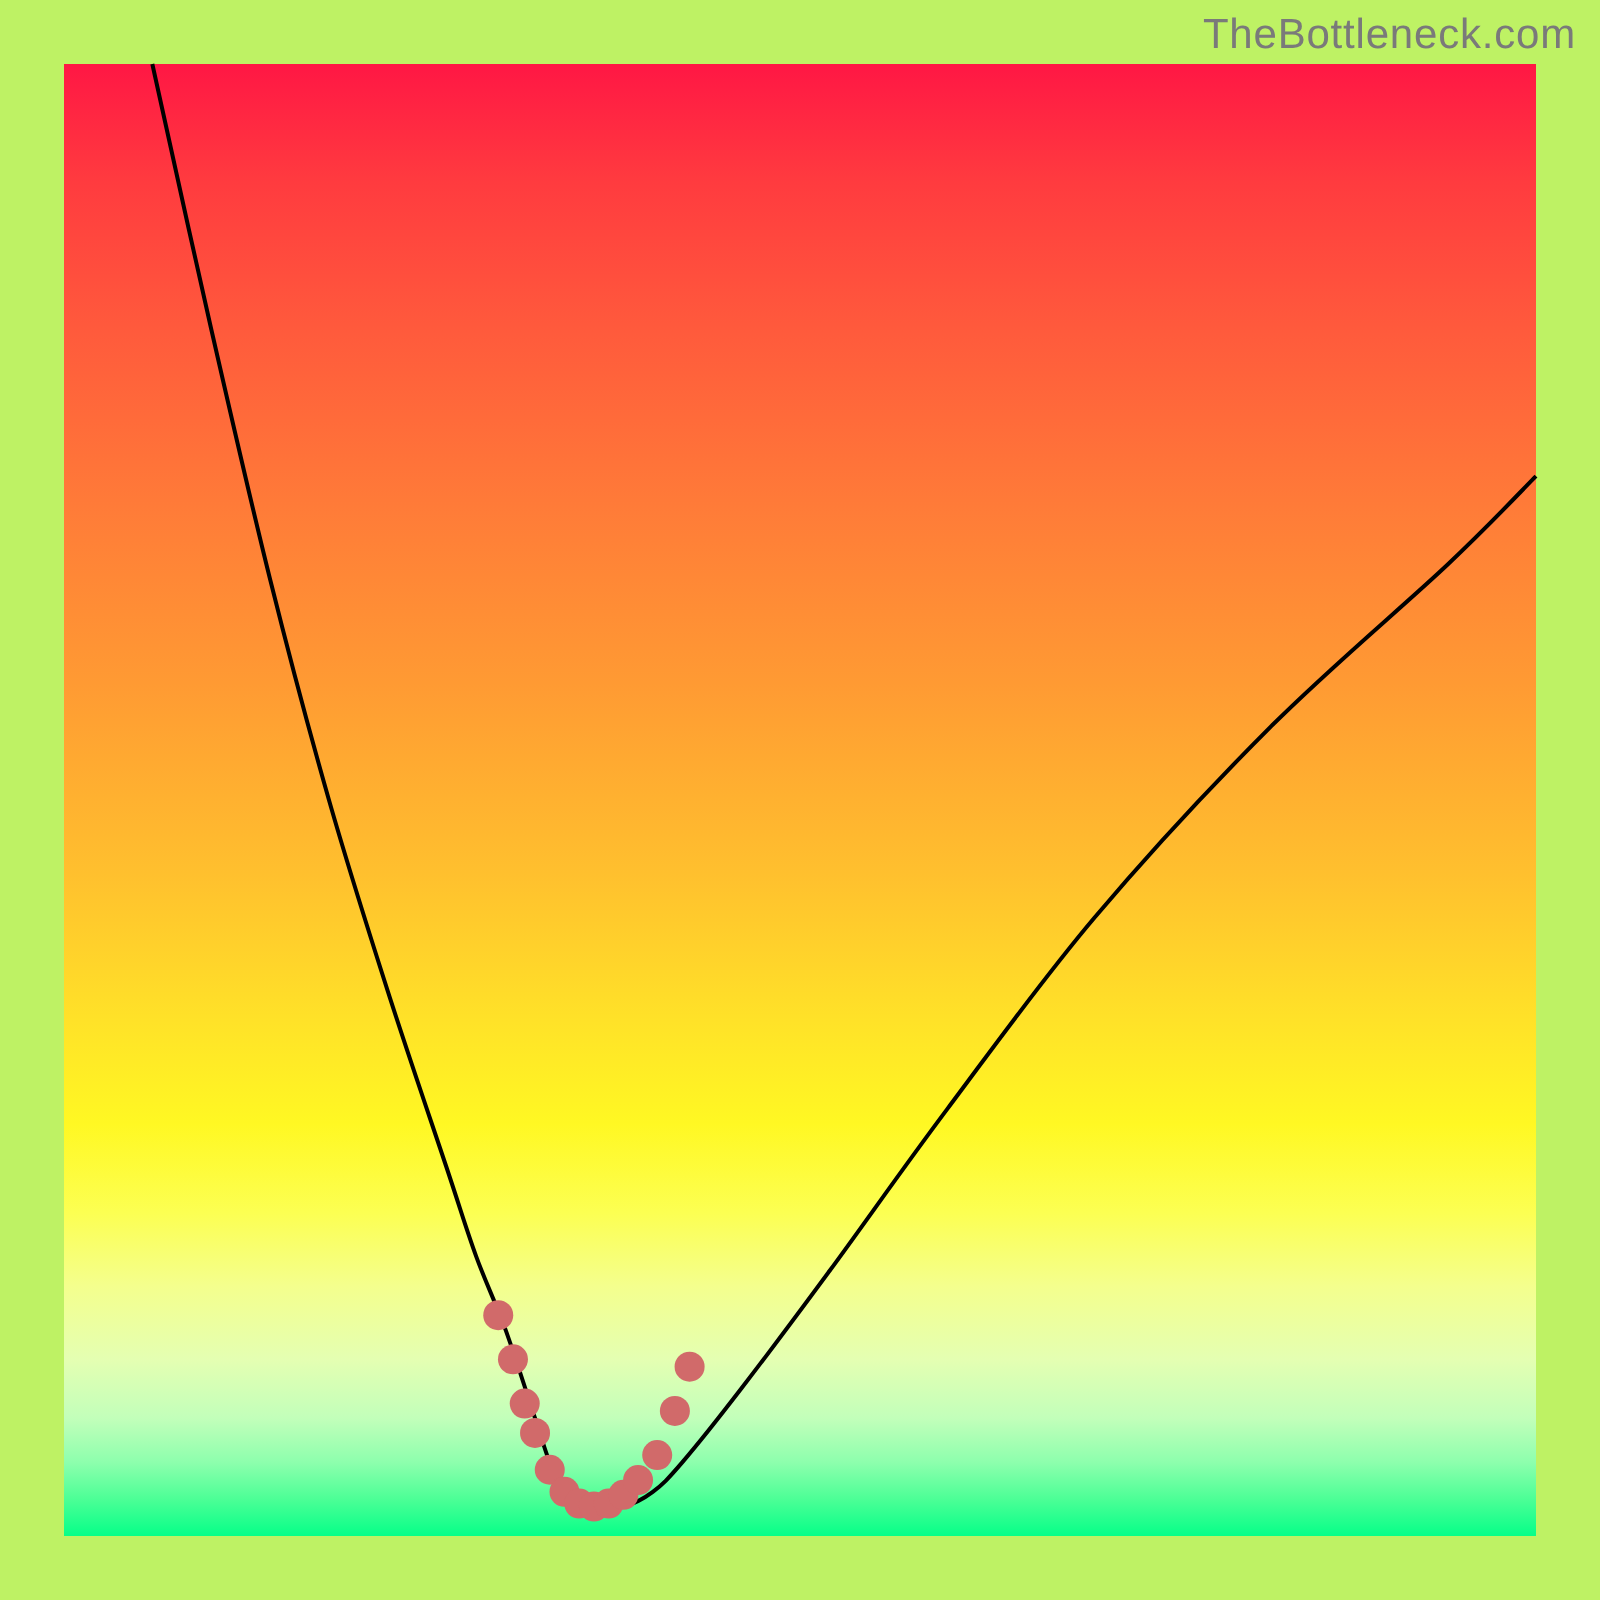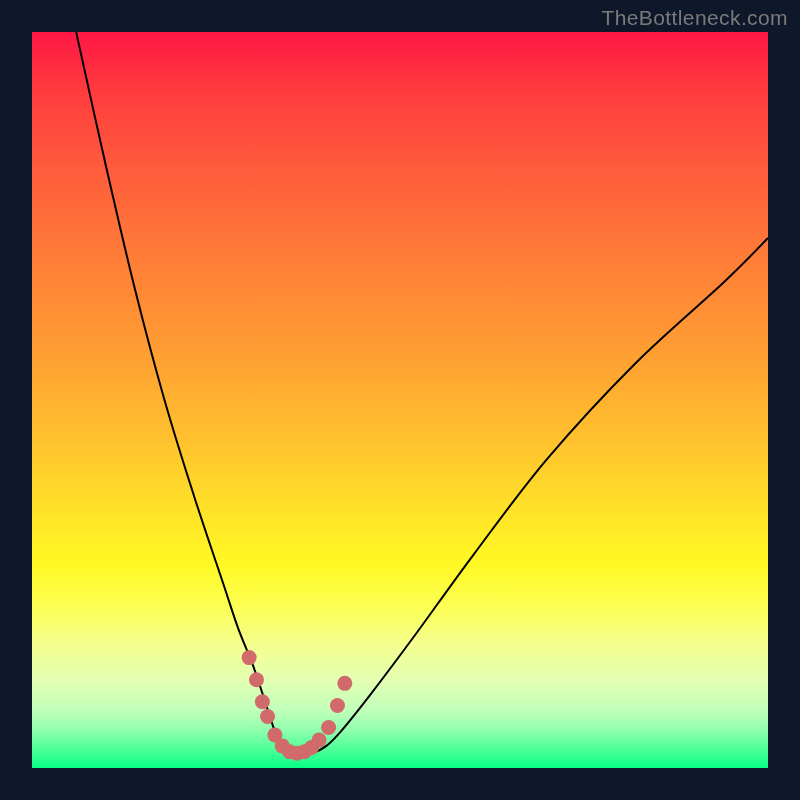--- a/index.html
+++ b/index.html
@@ -7,21 +7,21 @@
     padding: 0;
     width: 800px;
     height: 800px;
     overflow: hidden;
     font-family: Arial, Helvetica, sans-serif;
   }
   .frame {
     position: relative;
     width: 800px;
     height: 800px;
-    background: #0f172a;
+    background: #bef264;
   }
   .plot-area {
     position: absolute;
     left: 32px;
     top: 32px;
     width: 736px;
     height: 736px;
     background: linear-gradient(
       to bottom,
       #ff1744 0%,

